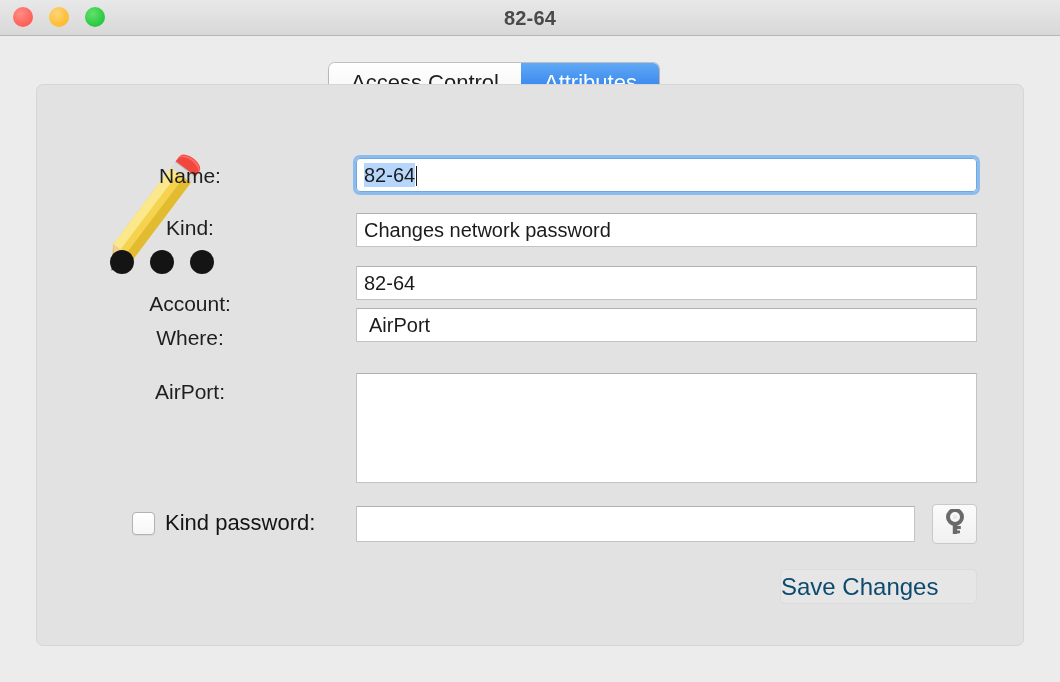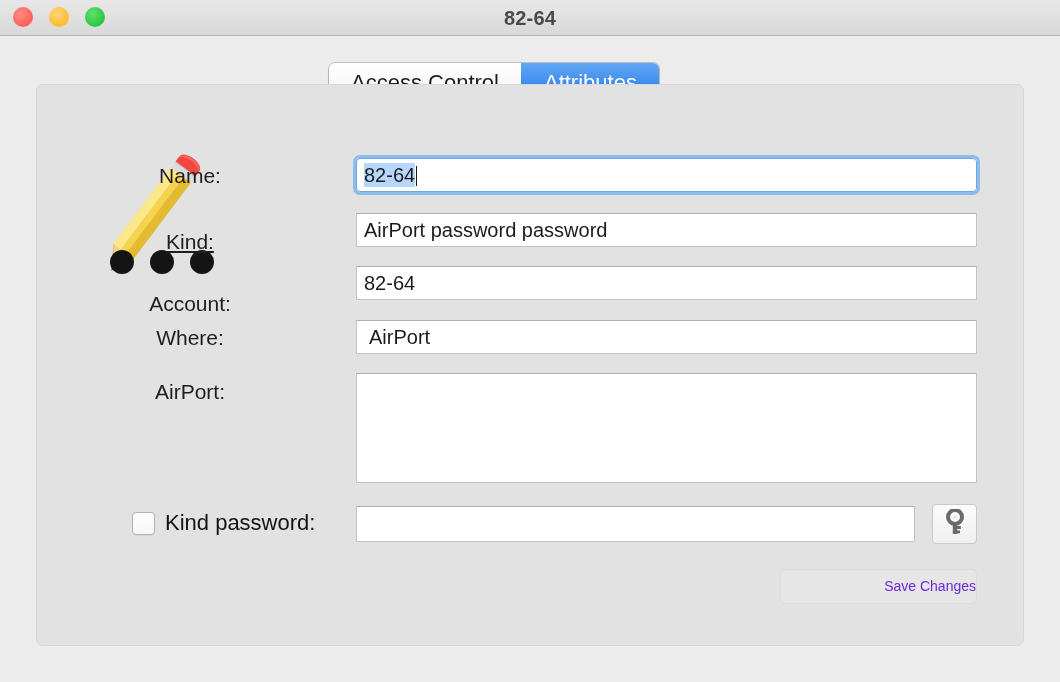--- a/index.html
+++ b/index.html
@@ -167,24 +167,24 @@
     width: 1px;
     height: 20px;
     background: #1b1b1b;
     vertical-align: -4px;
     margin-left: 1px;
   }
 
   .row-name     { top: 158px; }
   .row-kind     { top: 213px; }
   .row-account  { top: 266px; }
-  .row-where    { top: 320px; padding-left: 12px; }
+  .row-where    { top: 308px; padding-left: 12px; }
 
   .label-name     { top: 164px; }
-  .label-kind     { top: 230px; text-decoration: underline; }
+  .label-kind     { top: 216px; }
   .label-account  { top: 272px; margin-top: 20px; }
   .label-where    { top: 326px; }
   .label-comments { top: 380px; }
 
   .textarea {
     position: absolute;
     left: 356px;
     top: 373px;
     width: 621px;
     height: 110px;
@@ -247,24 +247,24 @@
   .save-button {
     position: absolute;
     left: 780px;
     top: 569px;
     width: 197px;
     height: 35px;
     background: #e6e6e6;
     border: 1px solid #dcdcdc;
     border-radius: 5px;
     box-sizing: border-box;
-    font-size: 14px;
-    color: #6d28d9;
+    font-size: 24px;
+    color: #0c4a6e;
     line-height: 33px;
-    text-align: right;
+    text-align: left;
     white-space: nowrap;
   }
 </style>
 </head>
 <body>
 
 <div id="app">
 
   <div class="titlebar">
     <div class="traffic">
@@ -306,21 +306,21 @@
   <div class="dots">
     <span class="dot"></span>
     <span class="dot"></span>
     <span class="dot"></span>
   </div>
 
   <div class="label label-name">Name:</div>
   <div class="field focused row-name"><span class="sel">82-64</span><span class="caret"></span></div>
 
   <div class="label label-kind">Kind:</div>
-  <div class="field row-kind">AirPort password password</div>
+  <div class="field row-kind">Changes network password</div>
 
   <div class="label label-account">Account:</div>
   <div class="field row-account">82-64</div>
 
   <div class="label label-where">Where:</div>
   <div class="field row-where">AirPort</div>
 
   <div class="label label-comments">AirPort:</div>
   <div class="textarea"></div>
 

